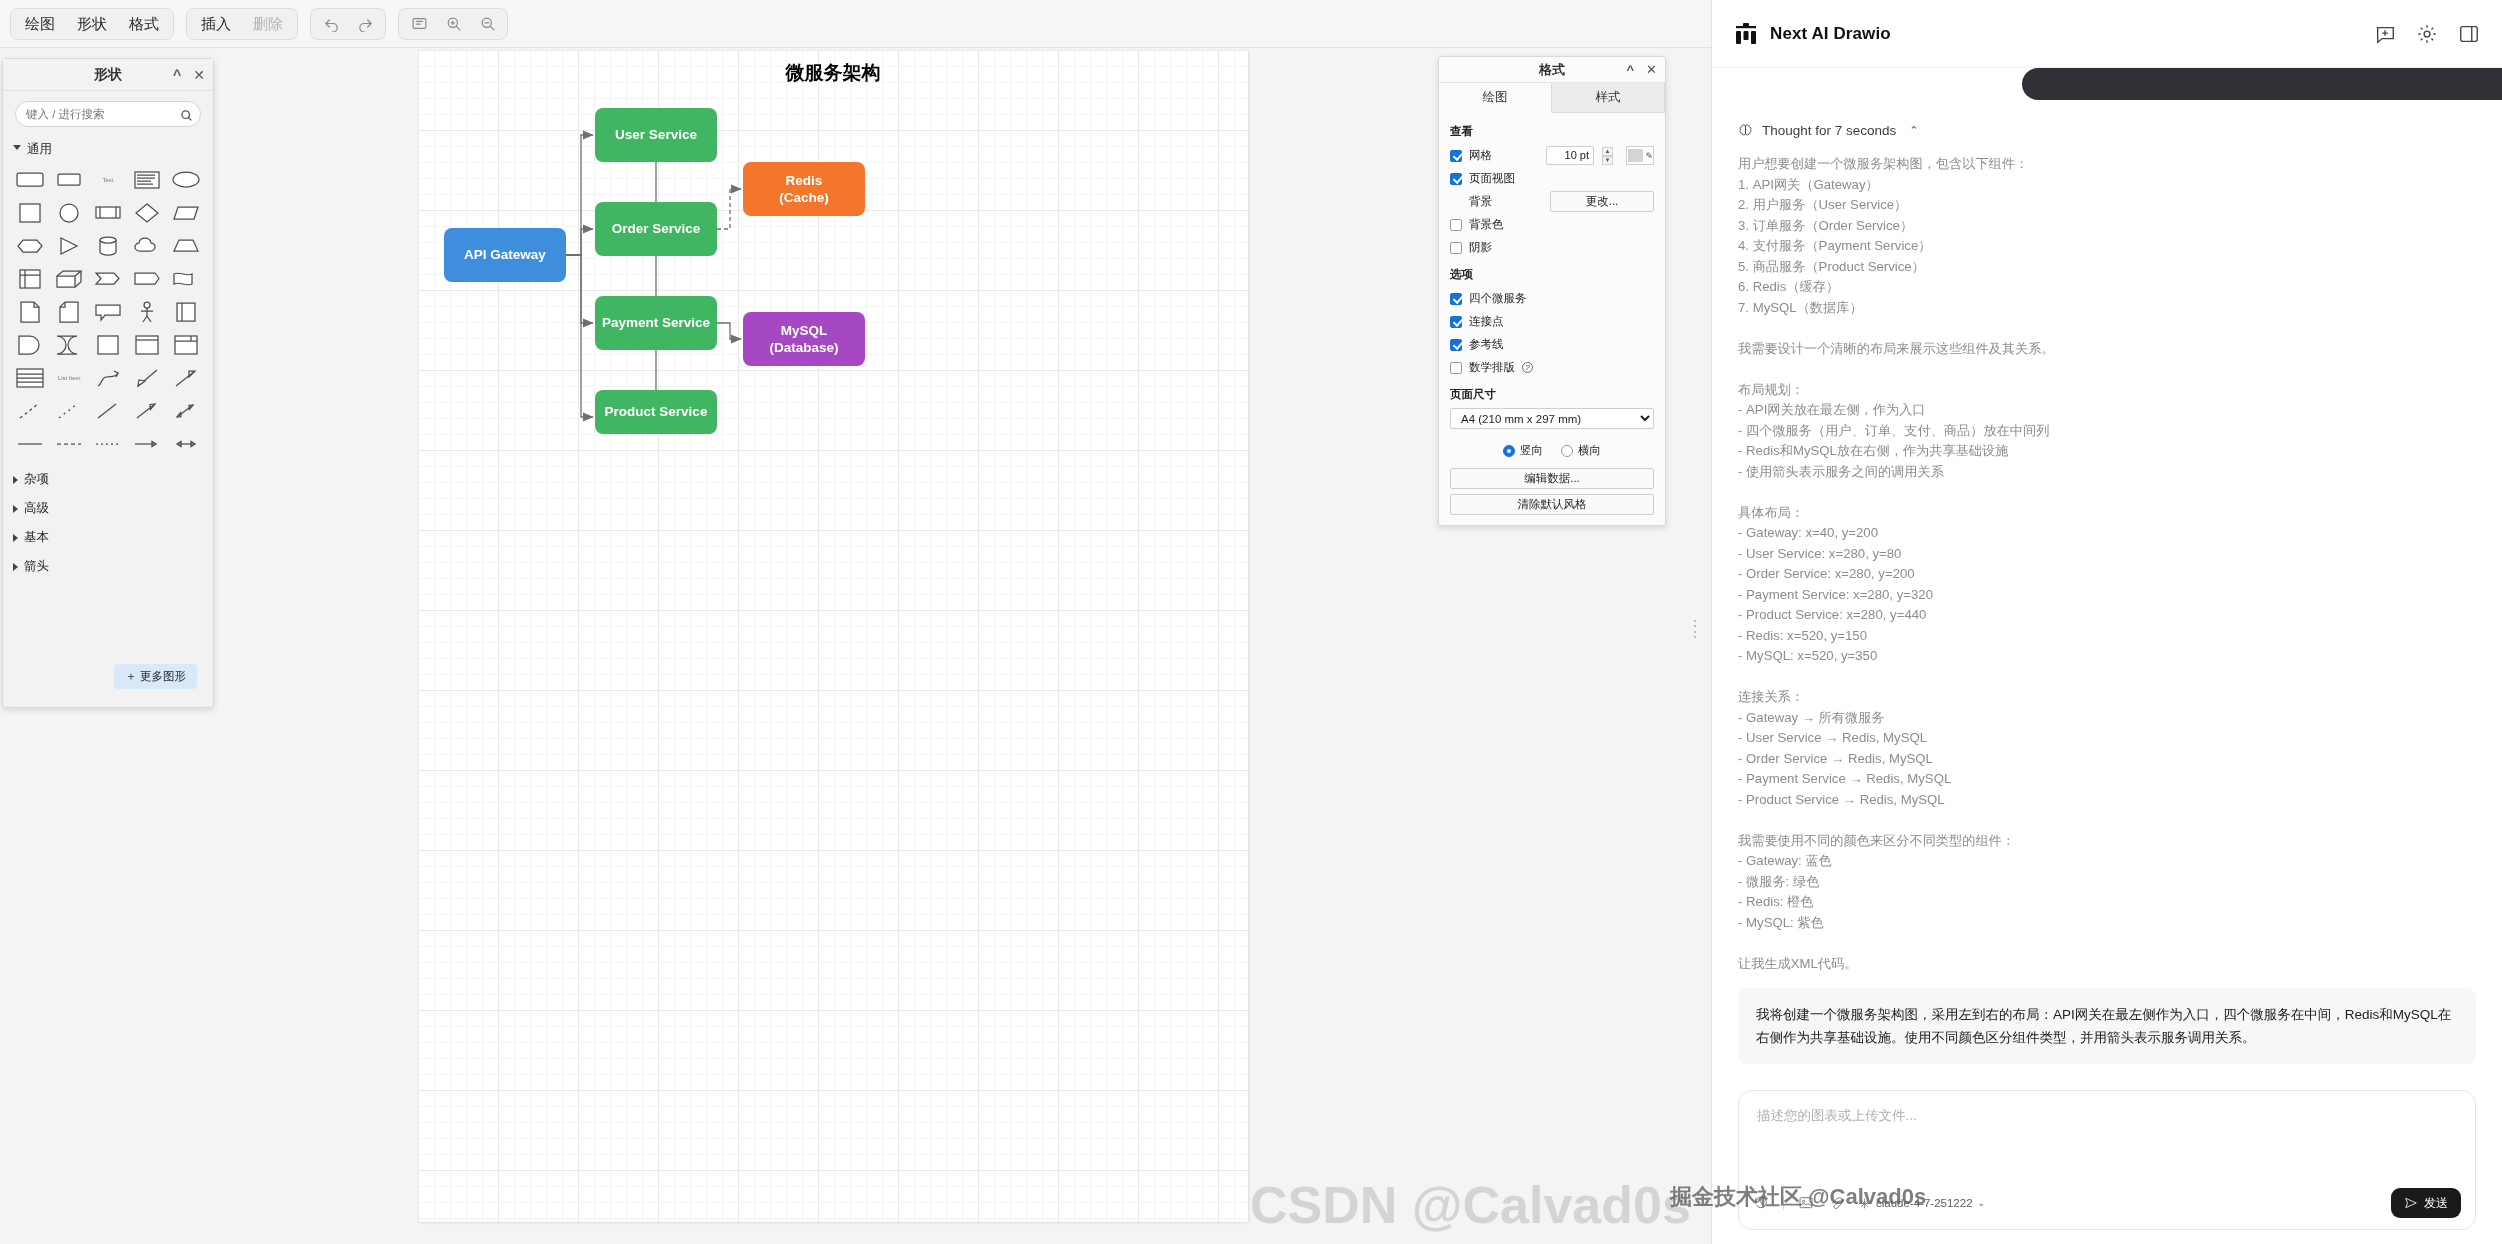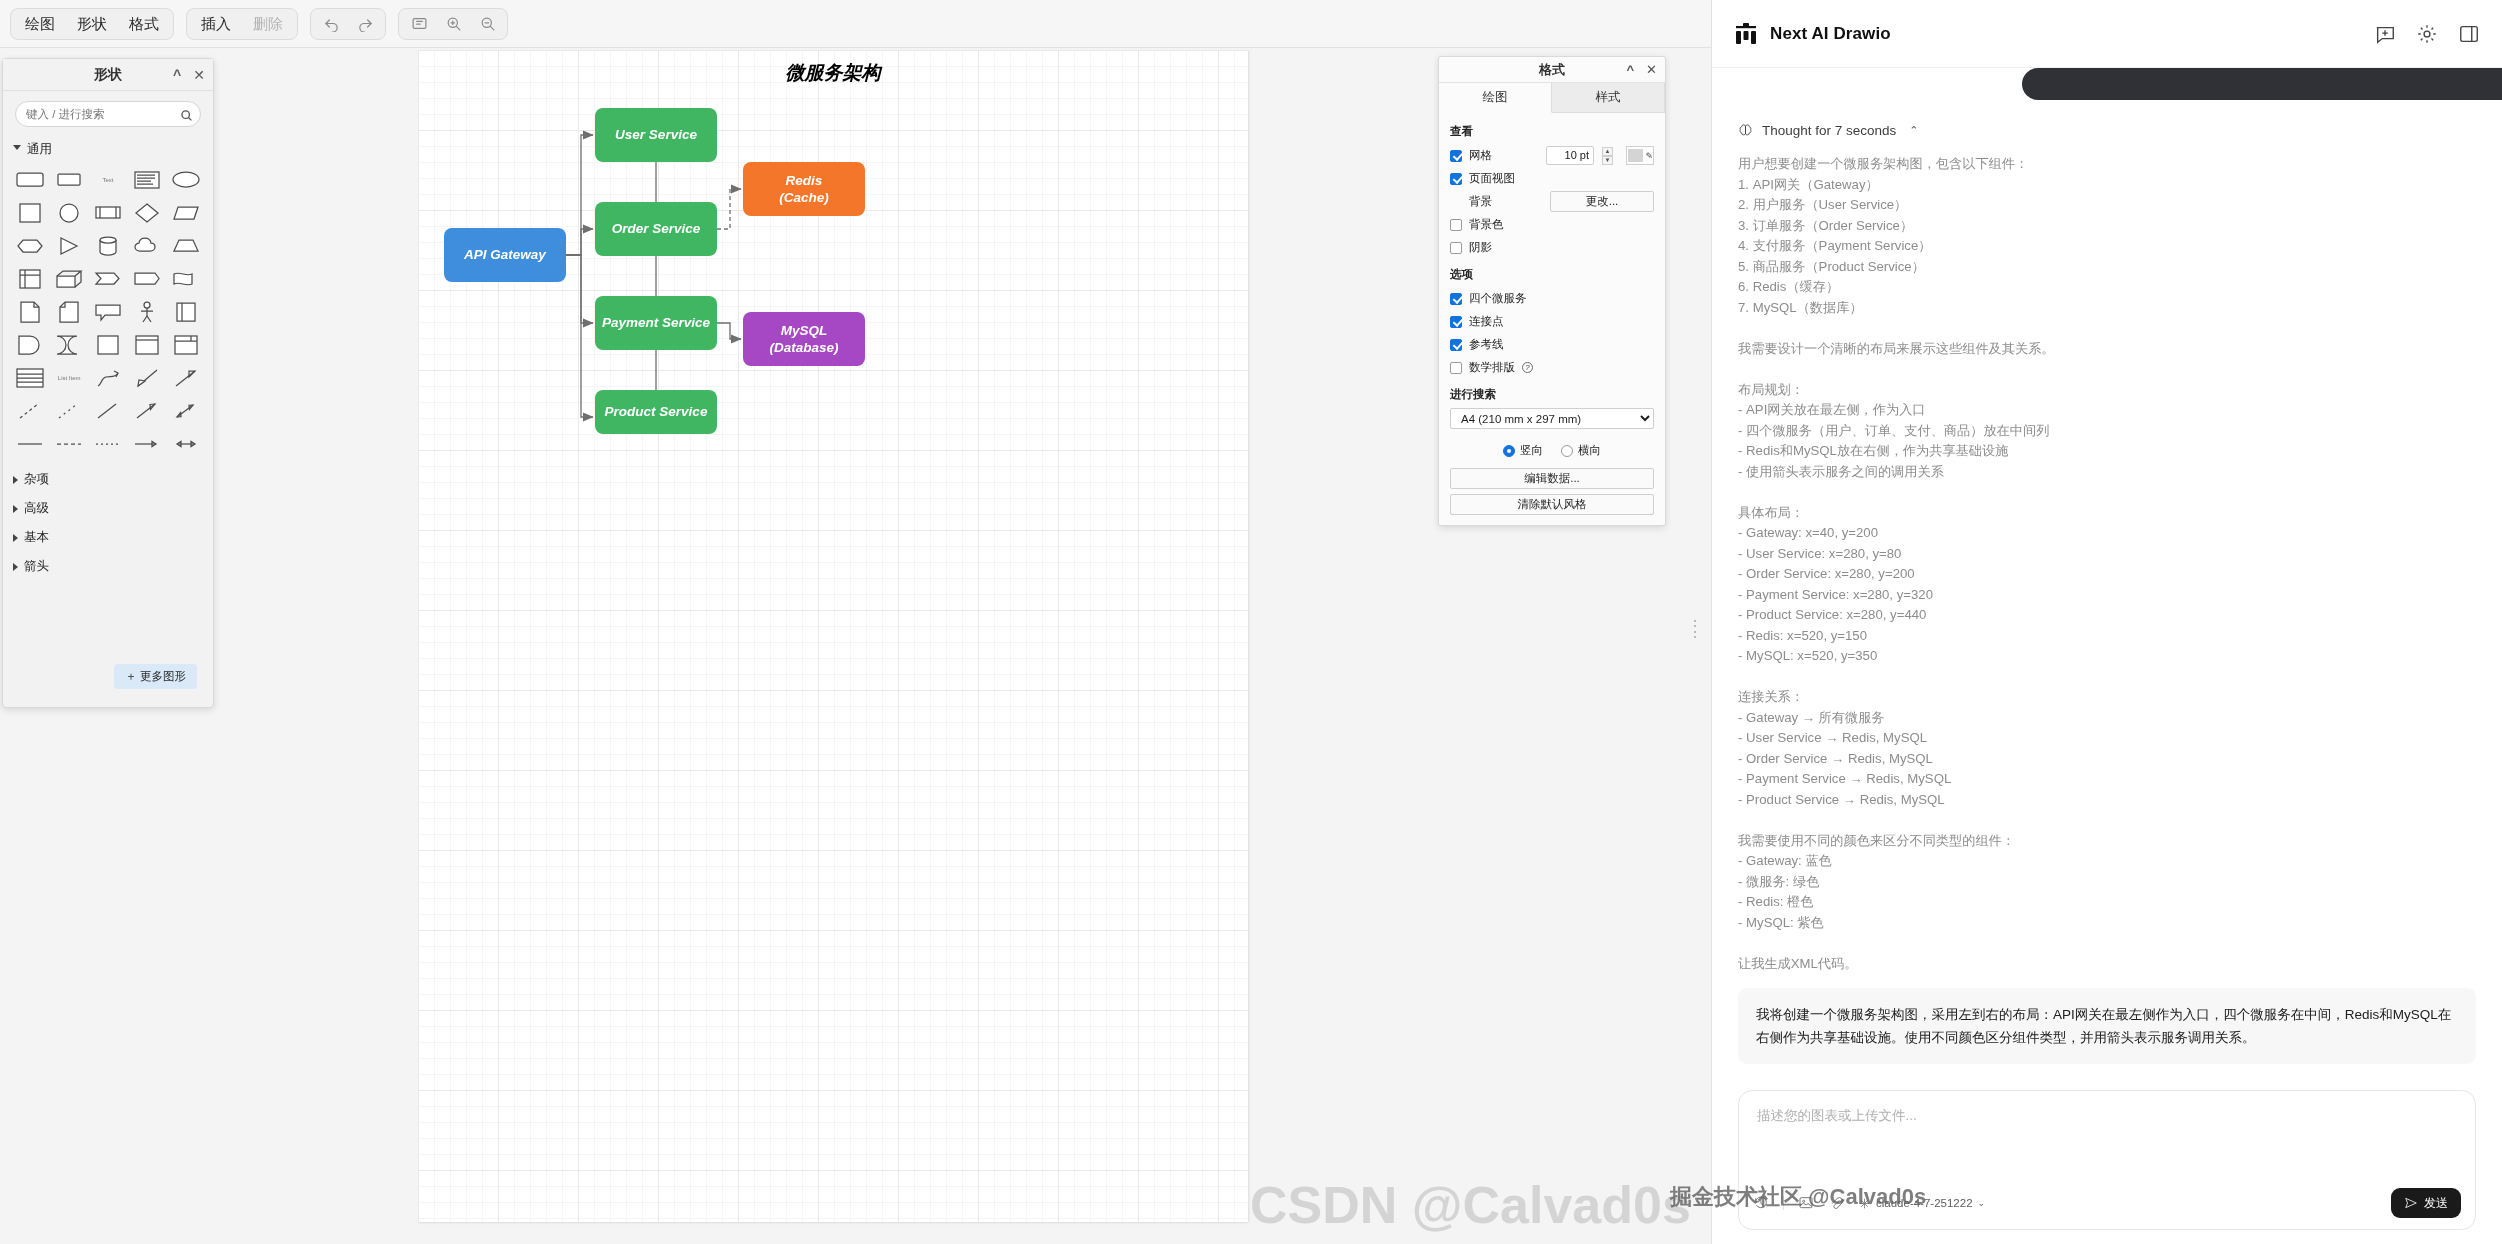--- a/index.html
+++ b/index.html
@@ -59,21 +59,21 @@
   .cell svg .fl { fill:#fff; }
   .cell .txt { font-size:6px; color:#777; }
 
   .more-wrap { margin-top:auto; padding:14px 16px 18px; display:flex;
       justify-content:flex-end; }
   .more-btn { background:#d9e9f8; color:#2b2b2b; font-size:11.5px;
       border-radius:4px; padding:5px 11px; cursor:pointer; white-space:nowrap; }
 
   
   .canvas-wrap { position:absolute; left:418px; top:50px; right:0; bottom:0;
-      background:#f4f4f4; overflow:hidden;font-style:italic; }
+      background:#f4f4f4; overflow:hidden; }
   .page { position:absolute; left:0px; top:0px; width:830px; height:1172px;
       background:#fff; box-shadow:0 0 3px rgba(0,0,0,.18);
       background-image:
         linear-gradient(to right, #e9e9e9 1px, transparent 1px),
         linear-gradient(to bottom, #e9e9e9 1px, transparent 1px),
         linear-gradient(to right, #f5f5f5 1px, transparent 1px),
         linear-gradient(to bottom, #f5f5f5 1px, transparent 1px);
       background-size: 80px 80px, 80px 80px, 16px 16px, 16px 16px; }
   .diagram-title { position:absolute; left:0; top:10px; width:830px; text-align:center;
       font-size:19px; font-weight:700; color:#000; }
@@ -653,21 +653,21 @@
         <div class="row">
           <i class="cb on"></i>
           <label>参考线</label>
         </div>
         <div class="row">
           <i class="cb"></i>
           <label>数学排版</label>
           <i class="qmark">?</i>
         </div>
 
-        <div class="fmt-h" style="margin-top:9px">进行搜索</div>
+        <div class="fmt-h" style="margin-top:9px">页面尺寸</div>
         <select class="sel">
           <option>A4 (210 mm x 297 mm)</option>
         </select>
 
         <div class="radios">
           <span class="rad">
               <i class="rc on"></i>
               <span>竖向</span>
             </span>
           <span class="rad">

